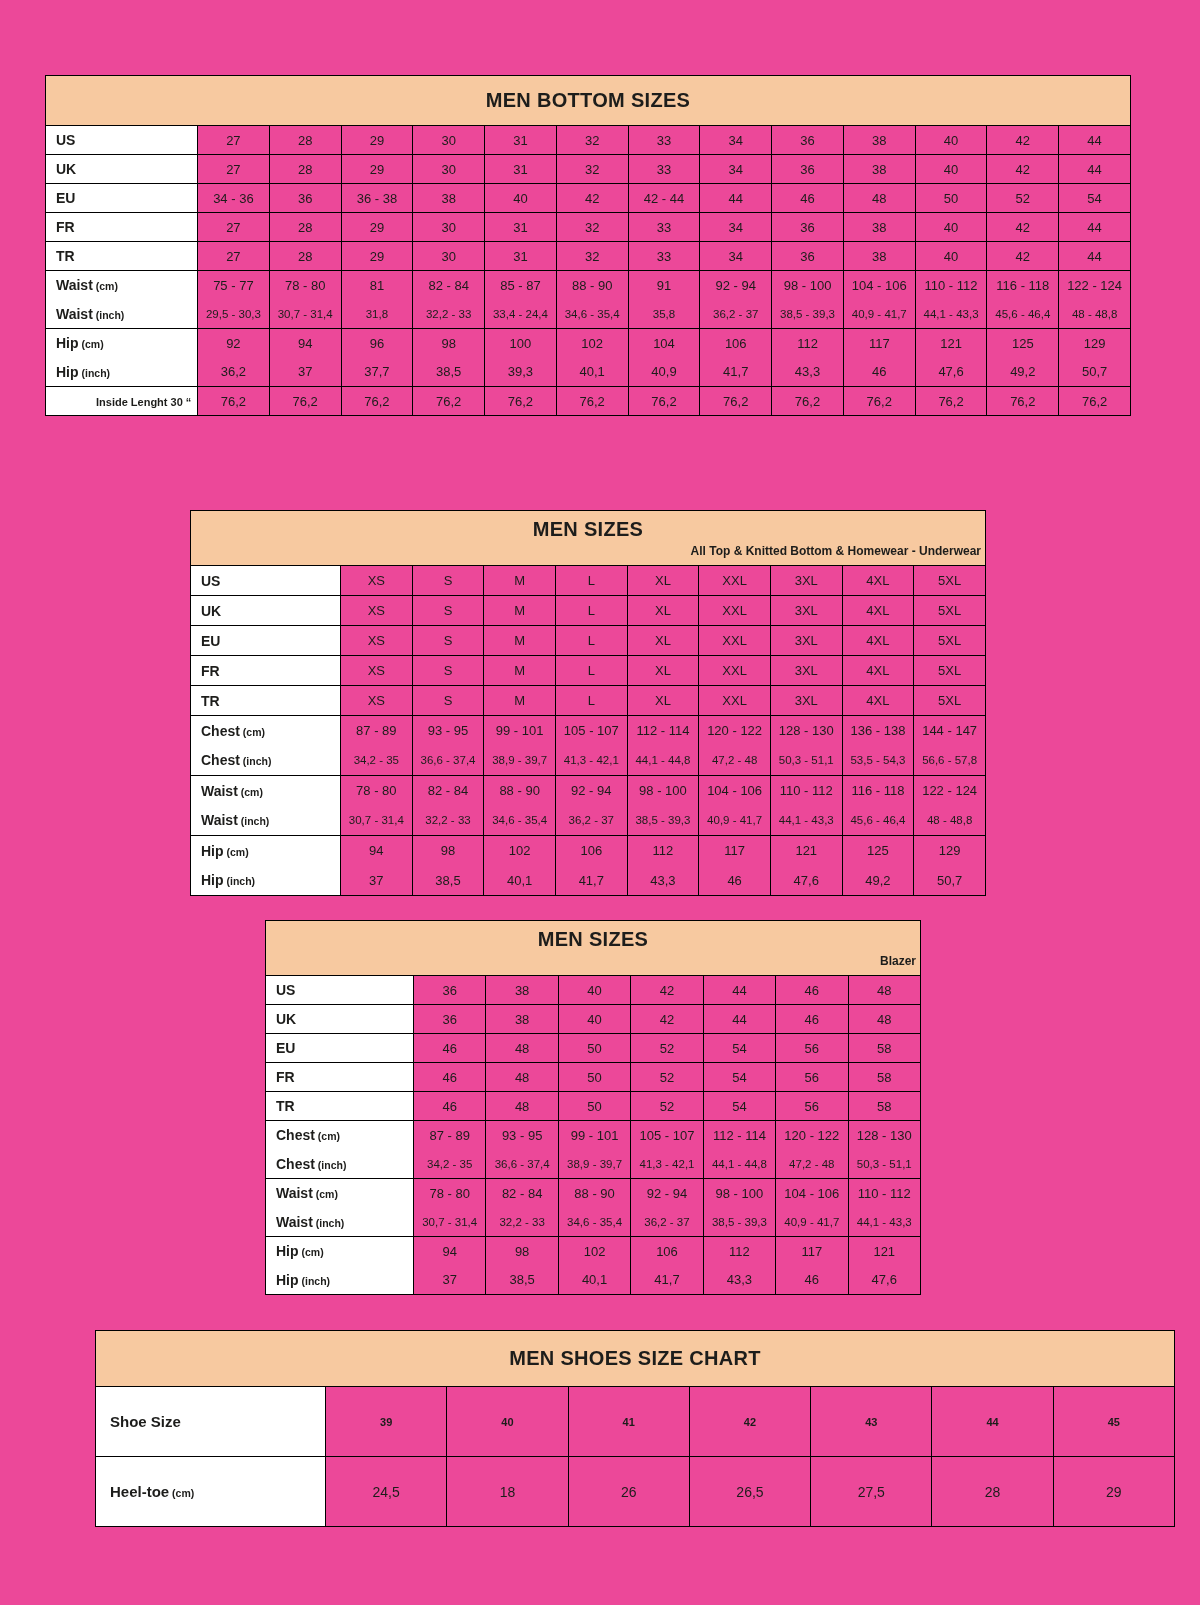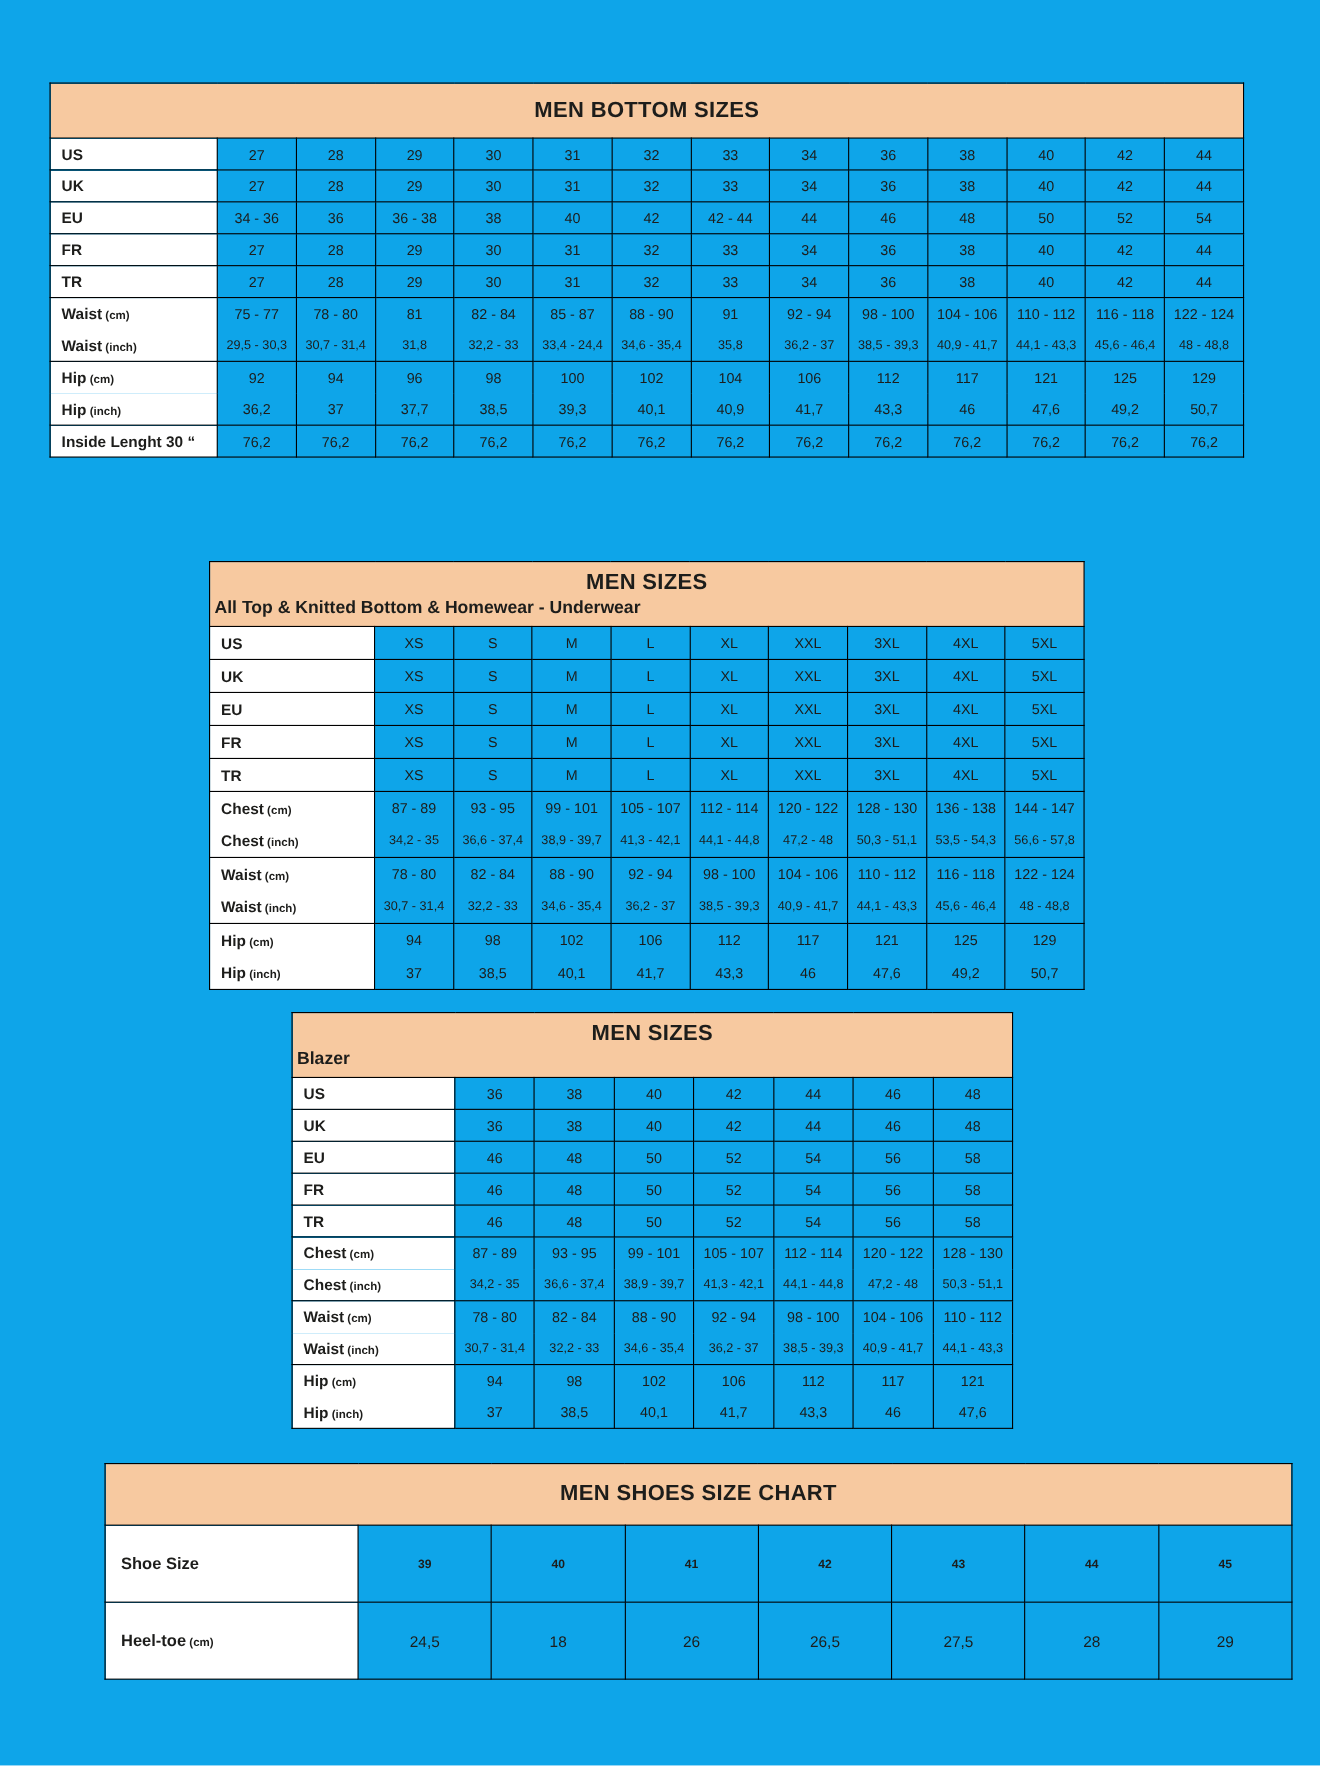--- a/index.html
+++ b/index.html
@@ -8,21 +8,21 @@
     background: #ffffff;
   }
   body {
     font-family: "Liberation Sans", sans-serif;
     color: #1d1d1b;
   }
   .page {
     position: relative;
     width: 1200px;
     height: 1605px;
-    background: #0ea5e9;
+    background: #ec4899;
     overflow: hidden;
   }
   .tbl-wrap { position: absolute; }
   #table-men-bottom { left: 45px;  top: 75px;   width: 1086px; }
   #table-men-top    { left: 190px; top: 510px;  width: 796px; }
   #table-men-blazer { left: 265px; top: 920px;  width: 656px; }
   #table-shoes      { left: 60px;  top: 1330px; width: 1080px; margin-left: 35px; }
 
   table.size-table {
     border-collapse: collapse;
@@ -45,41 +45,41 @@
   }
   th.band.has-sub { padding: 7px 4px; }
   #table-shoes th.band { padding: 16px 4px; }
   .band-title {
     font-size: 20px;
     font-weight: 700;
     text-align: center;
     letter-spacing: 0.3px;
   }
   .band-subtitle {
-    font-size: 16px;
+    font-size: 12px;
     font-weight: 700;
-    text-align: left;
+    text-align: right;
     margin-top: 3px;
   }
 
   tr.data-row { height: 29px; }
   #table-men-top tr.data-row { height: 30px; }
   #table-men-blazer tr.data-row { height: 29px; }
   #table-shoes tr.data-row { height: 70px; }
 
   .label-cell {
     text-align: left;
     padding: 4px 10px;
     font-weight: 700;
     font-size: 14px;
     background: #ffffff;
   }
   #table-shoes .label-cell { font-size: 15px; padding-left: 14px; }
   .label-cell .unit { font-size: 10.5px; font-weight: 700; }
-  tr.small-label .lbl { font-size: 14px; }
+  tr.small-label .lbl { font-size: 11px; margin-left: 40px; }
 
   .value-cell {
     text-align: center;
     font-size: 13px;
     padding: 2px 1px;
   }
   tr.small .value-cell { font-size: 11.5px; }
   tr.bold-values .value-cell { font-weight: 700; font-size: 15px; }
   #table-shoes .value-cell { font-size: 14px; }
   #table-shoes tr.bold-values .value-cell { font-size: 11px; }

